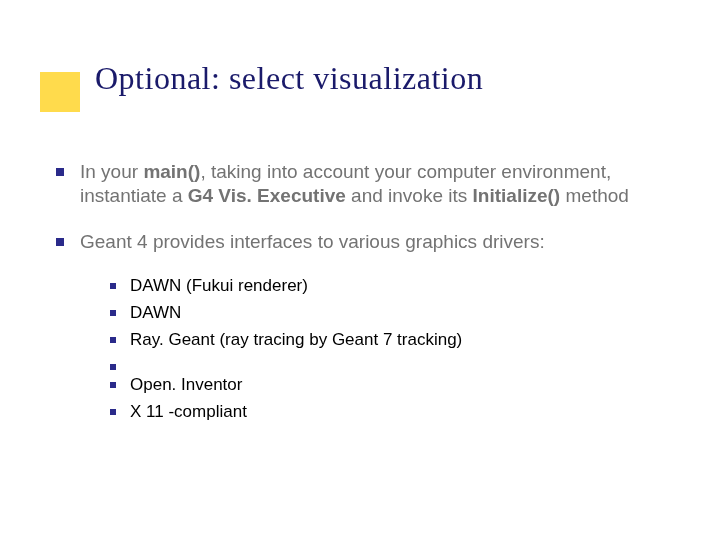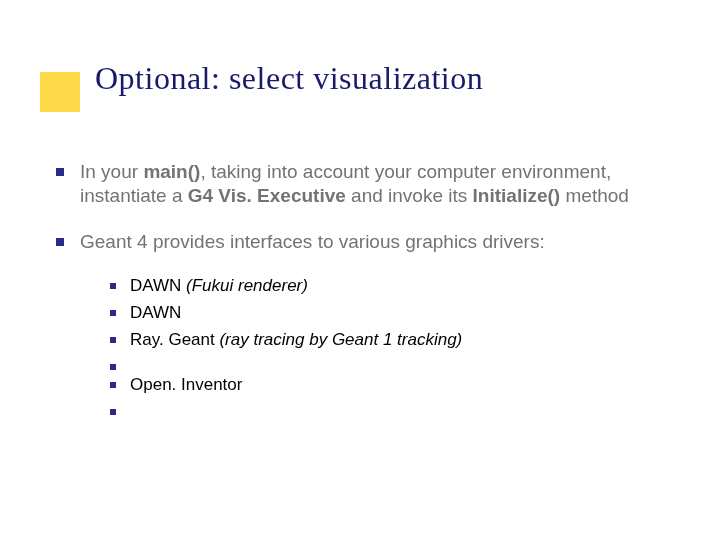--- a/index.html
+++ b/index.html
@@ -70,21 +70,21 @@
     background: #2a2a8a;
     flex: 0 0 6px;
     margin-top: 8px;
     margin-right: 14px;
   }
   .sub-text {
     font-size: 17px;
     color: #000;
     line-height: 1.35;
   }
-  .sub-text .i { font-style: italic; }
+  .sub-text .i { }
 </style>
 </head>
 <body>
 
 <div class="accent-box"></div>
 <div class="title">Optional: select visualization</div>
 
 <div class="content">
 
   <div class="bullet-row">
@@ -103,27 +103,28 @@
     <div class="sub-row">
       <div class="sub-sq"></div>
       <div class="sub-text"><span>DAWN </span><span class="i">(Fukui renderer)</span></div>
     </div>
     <div class="sub-row">
       <div class="sub-sq"></div>
       <div class="sub-text"><span>DAWN</span><span class="i"></span></div>
     </div>
     <div class="sub-row">
       <div class="sub-sq"></div>
-      <div class="sub-text"><span>Ray. Geant </span><span class="i">(ray tracing by Geant 1 tracking)</span></div>
+      <div class="sub-text"><span>Ray. Geant </span><span class="i">(ray tracing by Geant 7 tracking)</span></div>
     </div>
     <div class="sub-row">
       <div class="sub-sq"></div>
     </div>
     <div class="sub-row">
       <div class="sub-sq"></div>
       <div class="sub-text"><span>Open. Inventor</span><span class="i"></span></div>
     </div>
     <div class="sub-row">
       <div class="sub-sq"></div>
+      <div class="sub-text"><span>X 11 -compliant</span><span class="i"></span></div>
     </div>
   </div>
 
 </div>
 
 </body></html>

